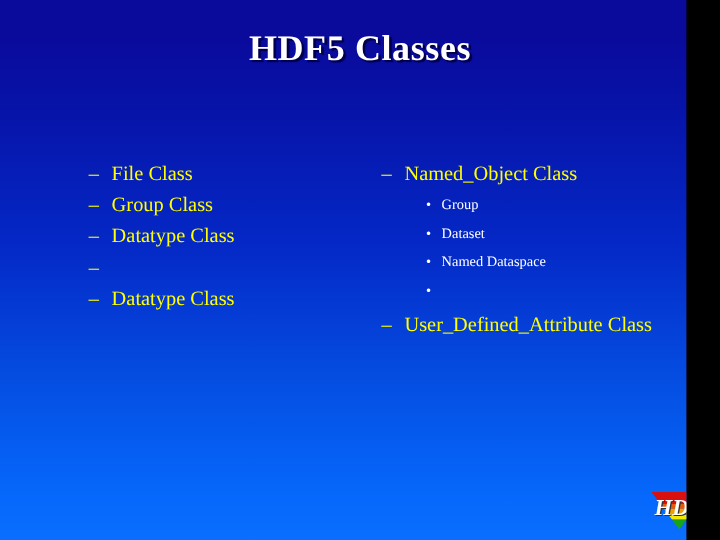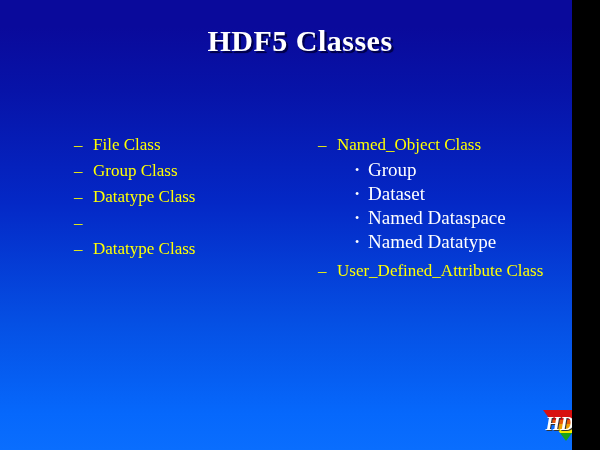--- a/index.html
+++ b/index.html
@@ -83,21 +83,21 @@
   }
   .l2-dot {
     width: 13px;
     flex: 0 0 13px;
     color: #ffffff;
     font-size: 12px;
     line-height: 20px;
   }
   .l2-text {
     color: #ffffff;
-    font-size: 19px;
+    font-size: 12px;
     line-height: 20px;
   }
 
   
   #page-number {
     position: absolute;
     left: 15px;
     top: 418px;
     color: #ffffff;
     font-size: 16px;
@@ -181,21 +181,20 @@
       <span class="l2-text">Dataset</span>
     </div>
 
     <div class="l2-item">
       <span class="l2-dot">•</span>
       <span class="l2-text">Named Dataspace</span>
     </div>
 
     <div class="l2-item">
       <span class="l2-dot">•</span>
-      <span class="l2-text">Named Datatype</span>
     </div>
 
     <div class="l1-item" style="margin-top:4px;">
       <span class="l1-dash">–</span>
       <span class="l1-text">User_Defined_Attribute Class</span>
     </div>
 
   </div>
 
   <div id="page-number">84</div>

